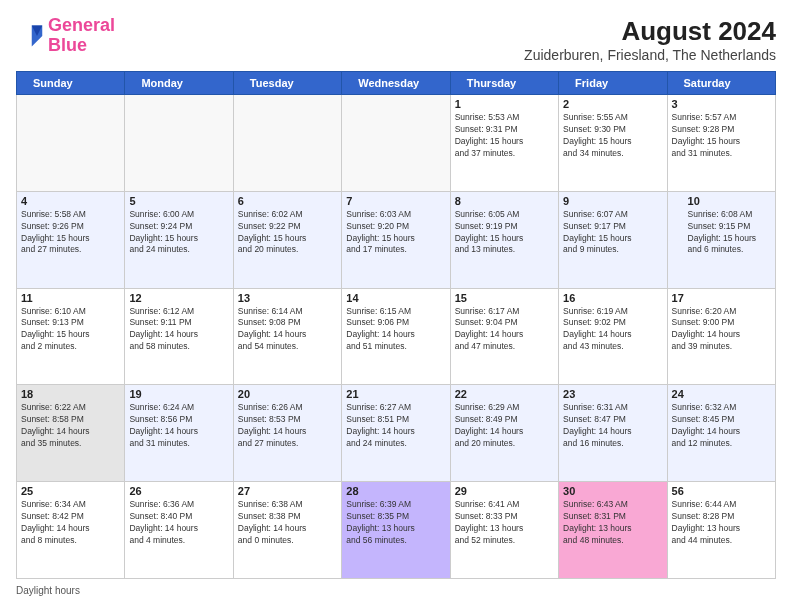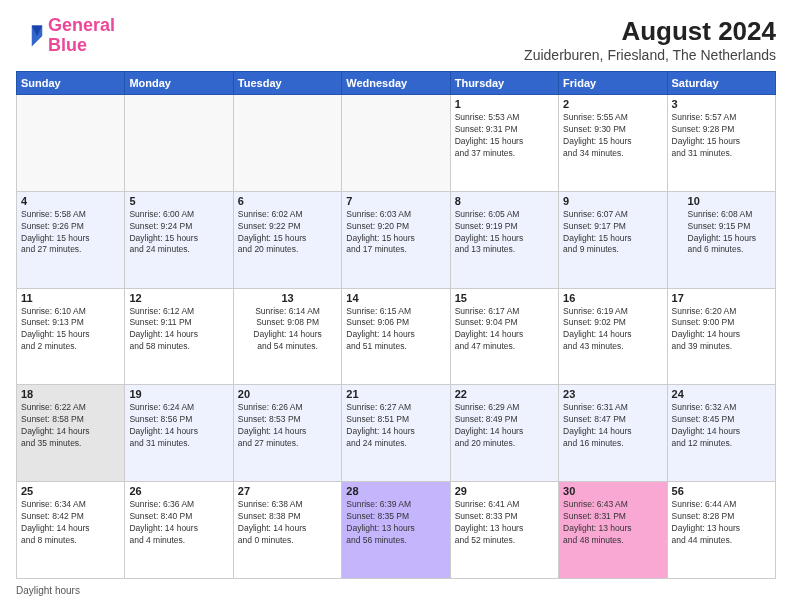--- a/index.html
+++ b/index.html
@@ -58,21 +58,21 @@
       border: 1px solid #ccc;
       border-collapse: collapse;
       width: 100%;
       table-layout: fixed;
     }
     .calendar th {
       background: #3366cc;
       color: #fff;
       font-size: 11px;
       font-weight: bold;
-      padding: 5px 4px;
+      padding: 5px 16px;
       text-align: left;
       border: 1px solid #2255aa;
     }
     .calendar td {
       border: 1px solid #ccc;
       vertical-align: top;
       padding: 3px 4px;
       font-size: 9px;
       color: #222;
       height: 78px;
@@ -190,21 +190,21 @@
         </tr>
         <tr>
           <td style="background: rgb(255, 255, 255);">
             <span class="day-num">11</span>
             <div class="day-info">Sunrise: 6:10 AM<br>Sunset: 9:13 PM<br>Daylight: 15 hours<br>and 2 minutes.</div>
           </td>
           <td style="background: rgb(255, 255, 255);">
             <span class="day-num">12</span>
             <div class="day-info">Sunrise: 6:12 AM<br>Sunset: 9:11 PM<br>Daylight: 14 hours<br>and 58 minutes.</div>
           </td>
-          <td style="background: rgb(255, 255, 255); text-align: center;">
+          <td style="background: rgb(255, 255, 255);">
             <span class="day-num">13</span>
             <div class="day-info">Sunrise: 6:14 AM<br>Sunset: 9:08 PM<br>Daylight: 14 hours<br>and 54 minutes.</div>
           </td>
           <td style="background: rgb(255, 255, 255);">
             <span class="day-num">14</span>
             <div class="day-info">Sunrise: 6:15 AM<br>Sunset: 9:06 PM<br>Daylight: 14 hours<br>and 51 minutes.</div>
           </td>
           <td style="background: rgb(255, 255, 255);">
             <span class="day-num">15</span>
             <div class="day-info">Sunrise: 6:17 AM<br>Sunset: 9:04 PM<br>Daylight: 14 hours<br>and 47 minutes.</div>

